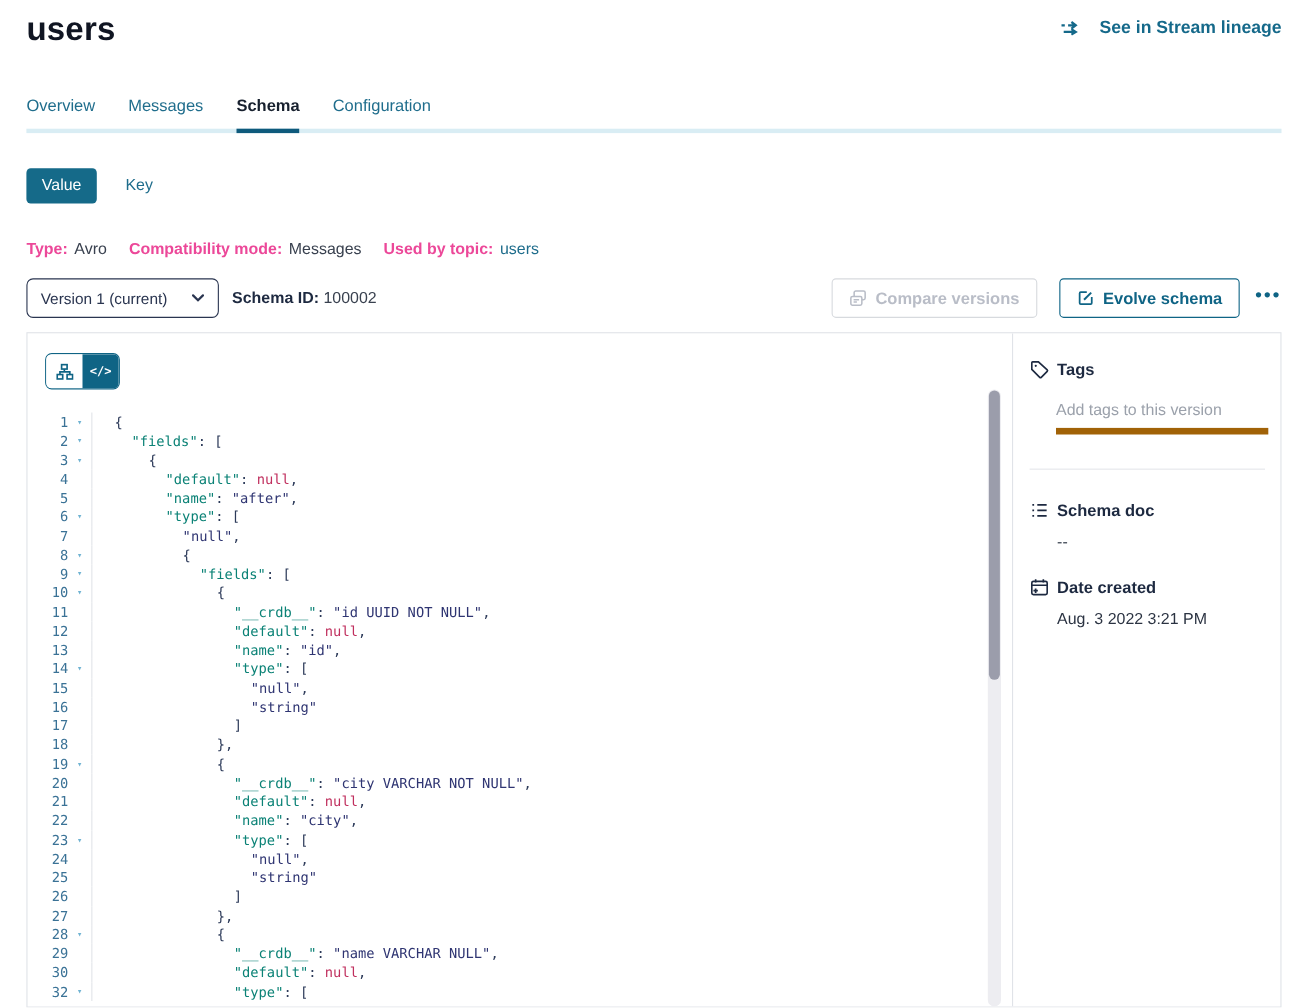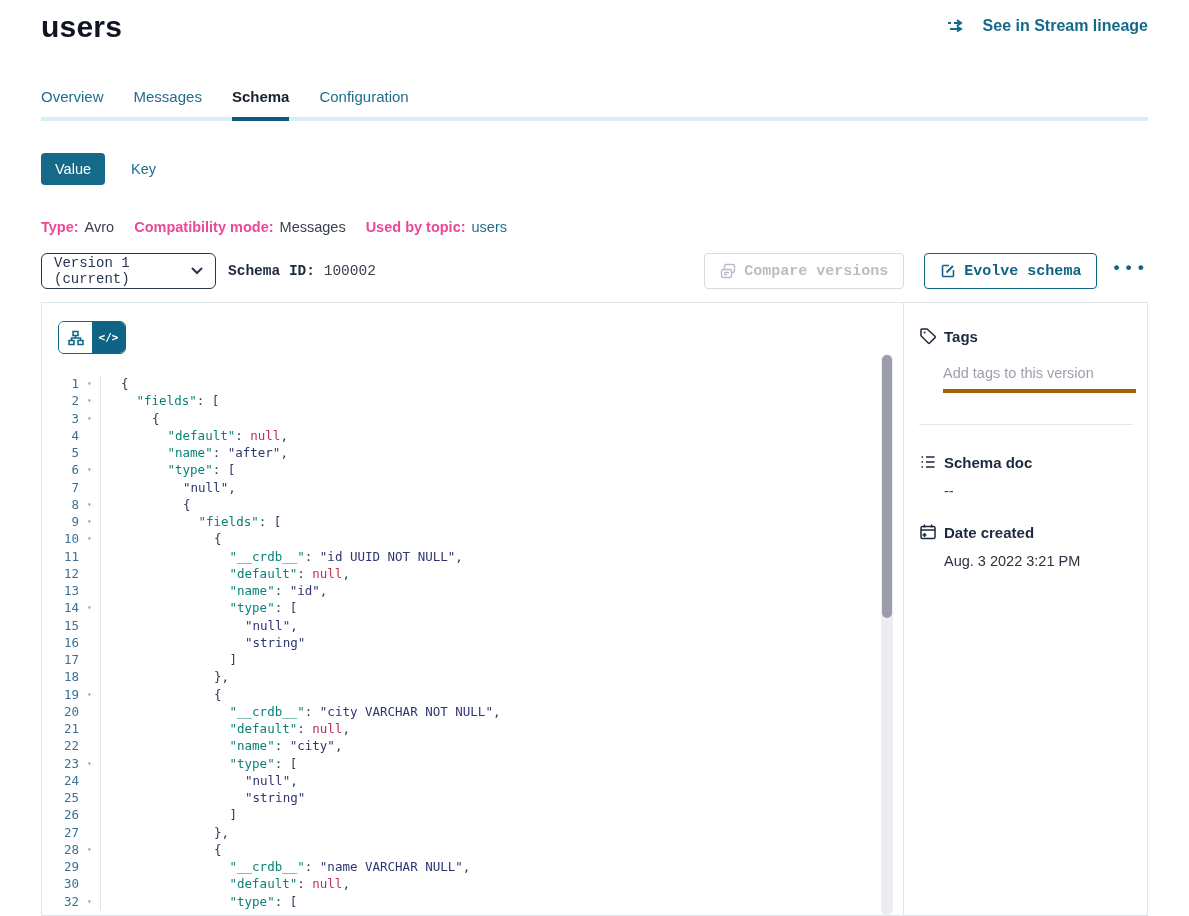--- a/index.html
+++ b/index.html
@@ -1,18 +1,18 @@
 <!DOCTYPE html>
 <html><head>
 <meta charset="utf-8">
 <style>
   * { margin:0; padding:0; box-sizing:border-box; }
   html,body { width:1189px; height:916px; overflow:hidden; background:#fff;
     font-family:"Liberation Sans", sans-serif; color:#1d2940; }
-  .page { padding:0 41px; position:relative; height:640px; }
+  .page { padding:0 24px; position:relative; height:640px; }
 
   
   .top-row { display:flex; justify-content:space-between; align-items:flex-start; padding-top:10px; }
   h1.title { font-size:30px; font-weight:700; color:#101522; letter-spacing:.2px; }
   .lineage { display:flex; align-items:center; gap:18px; color:#15698a; font-size:16px;
     font-weight:700; text-decoration:none; cursor:pointer; margin-top:7px; }
 
   
   .tabs { display:flex; gap:30px; margin-top:44px; border-bottom:4px solid #d9edf4; }
   .tab { font-size:15px; font-weight:500; color:#1f6d8c; padding-bottom:12px; margin-bottom:-4px;
@@ -25,21 +25,21 @@
     font-weight:500; padding:8px 14px; cursor:pointer; font-family:inherit; }
   .vk-key { color:#1f6d8c; font-size:14.5px; font-weight:500; margin-left:26px; cursor:pointer; }
 
   
   .meta-row { margin-top:34px; font-size:14.5px; display:flex; gap:6px; align-items:baseline; }
   .meta-row .lbl { font-weight:700; color:#ec4899; }
   .meta-row .val { color:#39414f; margin-right:14px; }
   .meta-row .link { color:#1f6d8c; cursor:pointer; }
 
   
-  .version-row { margin-top:18px; display:flex; align-items:center;font-family:Liberation Mono, monospace; }
+  .version-row { margin-top:18px; display:flex; align-items:center; }
   .vselect { width:175px; height:36px; border:1px solid #2a3550; border-radius:6px;
     display:flex; align-items:center; justify-content:space-between; padding:0 12px;
     font-size:14px; color:#2a3550; cursor:pointer; background:#fff; }
   .sid { margin-left:12px; font-size:14.5px; }
   .sid .lbl { font-weight:700; }
   .sid .val { color:#39414f; }
   .vspacer { flex:1; }
   .btn { height:36px; display:flex; align-items:center; gap:8px; border-radius:4px;
     font-size:15px; font-weight:600; padding:0 15px; background:#fff; cursor:pointer;
     font-family:inherit; }
@@ -72,21 +72,21 @@
   .scrollbar { position:absolute; top:51px; bottom:0; right:10px; width:12px; background:#ededf1;
     border-radius:6px; }
   .thumb { position:absolute; top:1px; left:1px; right:1px; height:263px; background:#9b9dab;
     border-radius:6px; cursor:pointer; }
 
   
   .sidebar { width:244px; border-left:1px solid #e0e3e8; padding:24px 14px 0 15px; }
   .sec-head { display:flex; align-items:center; gap:7px; font-size:15px; font-weight:700;
     color:#1d2940; }
   .sec-head svg { flex:0 0 auto; }
-  .tags-input { margin:20px 0 0 24px; width:193px; border:none; border-bottom:4px solid #a16207;
+  .tags-input { margin:20px 0 0 24px; width:193px; border:none; border-bottom:6px solid #a16207;
     font-size:14.5px; color:#1d2940; padding:0 0 8px 0; outline:none; background:transparent;
     font-family:inherit; }
   .tags-input::placeholder { color:#9ba1ab; }
   .side-div { border-top:1px solid #e4e6ea; margin:31px 0 0 0; }
   .sec { margin-top:28px; }
   .sec-val { margin:12px 0 0 25px; font-size:14.5px; color:#39414f; }
 </style>
 </head>
 <body>
 

